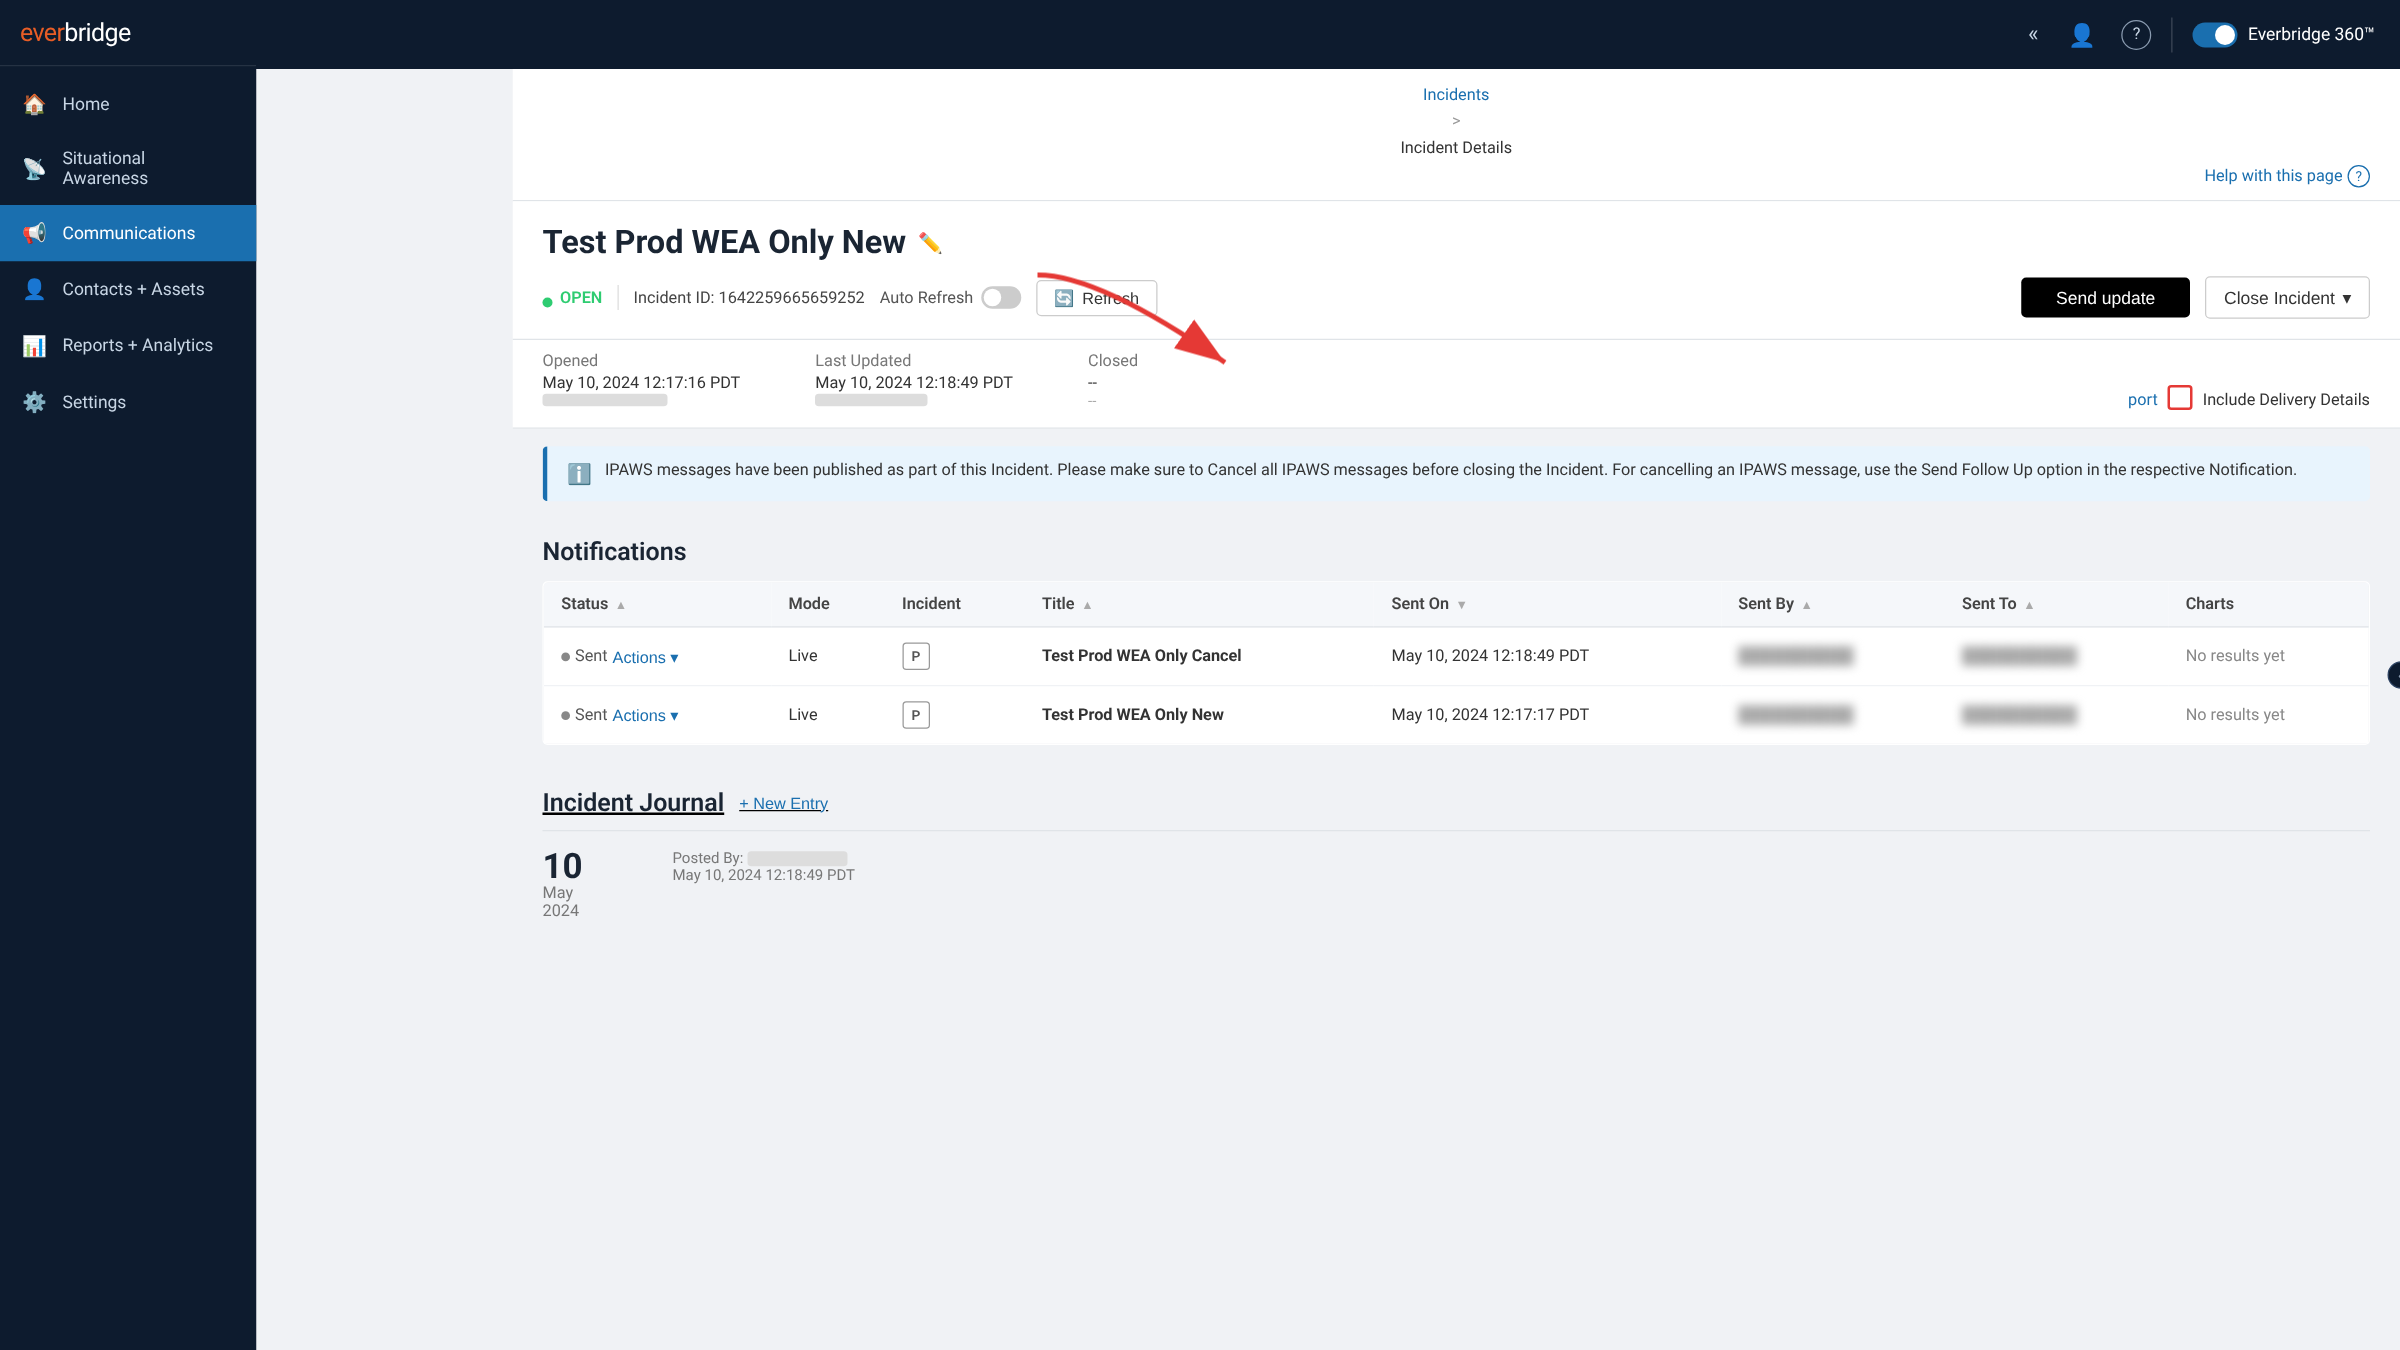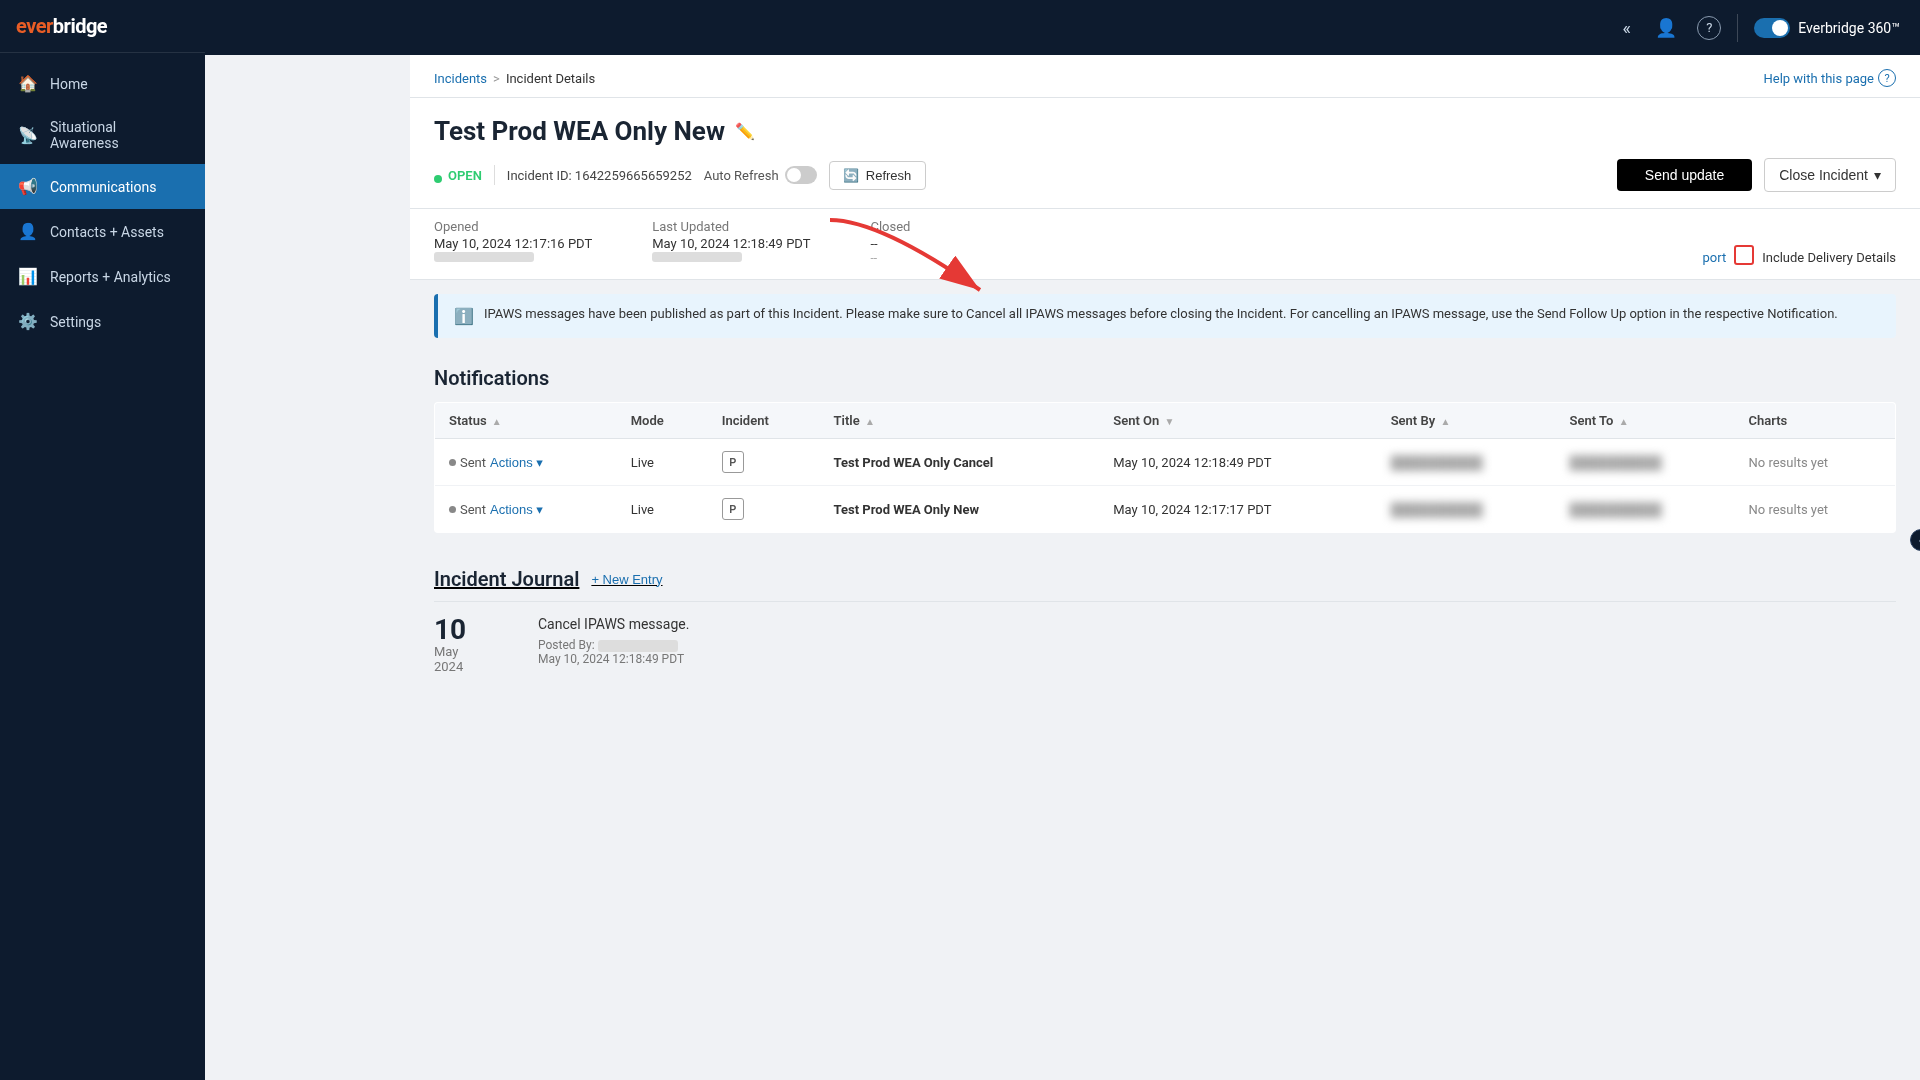--- a/index.html
+++ b/index.html
@@ -12,21 +12,21 @@
       background: #0d1b2e;
       color: #fff;
       display: flex;
       flex-direction: column;
       height: 100%;
     }
     #sidebar-logo {
       padding: 14px 16px;
       border-bottom: 1px solid rgba(255,255,255,0.1);
     }
-    .logo-text { color: #fff; font-size: 20px; font-weight: 700; letter-spacing: -0.5px; text-align: right; }
+    .logo-text { color: #fff; font-size: 20px; font-weight: 400; letter-spacing: -0.5px; text-align: right; }
     .logo-text span { color: #e85d26; }
     .sidebar-nav { flex: 1; padding-top: 8px; }
     .sidebar-item {
       display: flex; align-items: center; gap: 12px;
       padding: 13px 18px;
       cursor: pointer; color: #c8d6e5; font-size: 14px;
       position: relative;
     }
     .sidebar-item.active { background: #1a6faf; color: #fff; }
     .sidebar-item .icon { font-size: 16px; width: 20px; text-align: center; }
@@ -64,21 +64,21 @@
       background: #f0f2f5;
       overflow-y: auto;
       padding: 0;
     }
 
     
     .breadcrumb {
       padding: 14px 24px 10px;
       font-size: 13px; color: #5a6a7a;
       display: flex; align-items: center; gap: 6px;
-      background: #fff; border-bottom: 1px solid #e0e4e8;
+      background: #fff; border-bottom: 1px solid #e0e4e8; flex-direction: column;
     }
     .breadcrumb a { color: #1a6faf; text-decoration: none; }
     .breadcrumb-sep { color: #999; }
     .breadcrumb-current { color: #333; }
     .help-link { margin-left: auto; color: #1a6faf; font-size: 13px; cursor: pointer; display: flex; align-items: center; gap: 4px; }
 
     
     .incident-header {
       background: #fff; padding: 18px 24px 16px;
       border-bottom: 1px solid #e0e4e8;
@@ -381,21 +381,20 @@
       <span class="journal-title">Incident Journal</span>
       <button class="new-entry-btn">+ New Entry</button>
     </div>
     <div id="journal-entries">
     <div class="journal-entry">
     <div class="journal-date">
       <div class="day">10</div>
       <div class="year">May<br>2024</div>
     </div>
     <div class="journal-body">
-      <div class="journal-message">Cancel IPAWS message.</div>
       <div class="journal-posted">
         Posted By: <span class="poster-blur"></span><br>
         <span>May 10, 2024 12:18:49 PDT</span>
       </div>
     </div>
   </div>
       </div>
   </div>
 
 </div>

